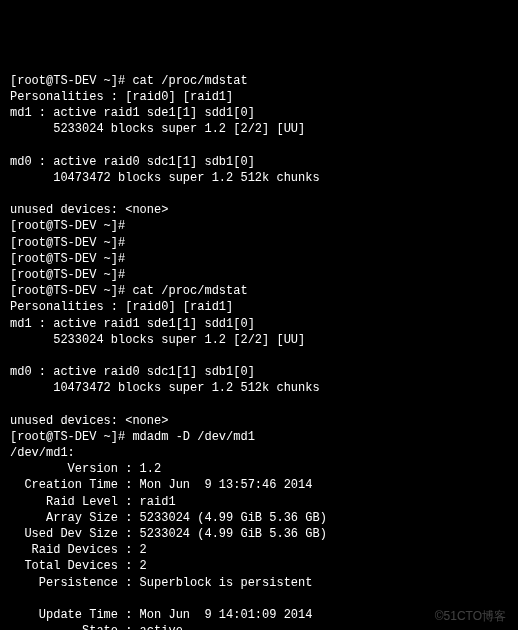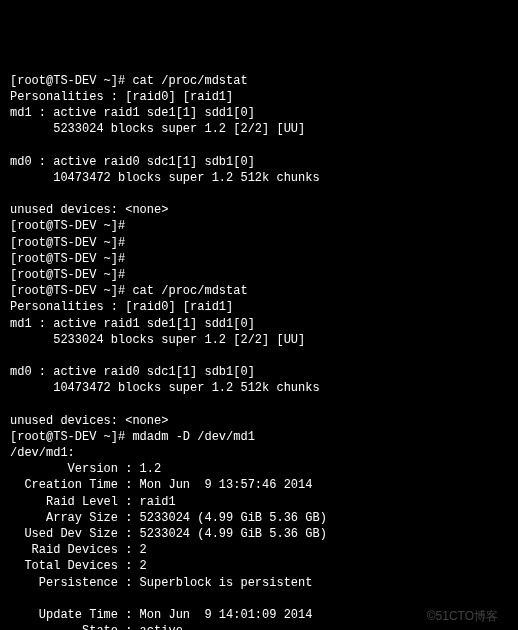--- a/index.html
+++ b/index.html
@@ -12,21 +12,21 @@
       padding: 8px 10px;
       width: 518px;
       height: 630px;
       overflow: hidden;
       position: relative;
       white-space: pre;
     }
     .line { white-space: pre; }
     .watermark {
       position: absolute;
-      right: 20px;
+      right: 12px;
       bottom: 6px;
       color: rgba(255,255,255,0.25);
       font-size: 12px;
       font-family: sans-serif;
     }
   </style>
 </head>
 <body>
 
 

